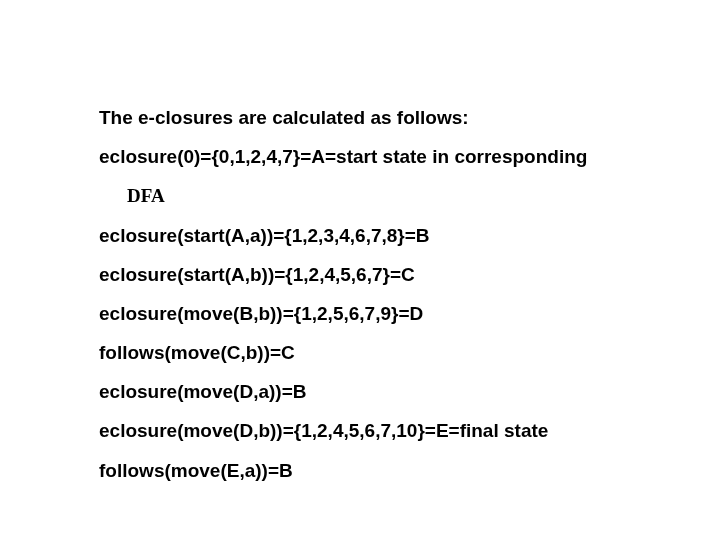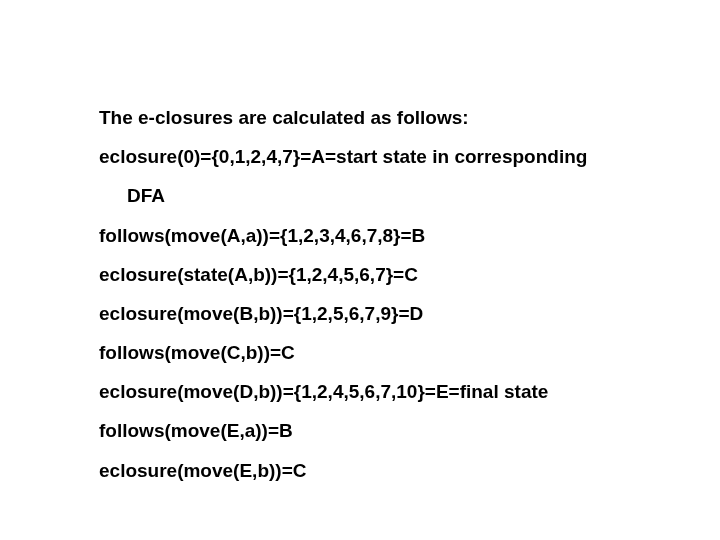--- a/index.html
+++ b/index.html
@@ -18,29 +18,30 @@
       font-size: 19px;
       line-height: 1.22;
       font-weight: bold;
       color: #000000;
     }
     .line {
       display: block;
     }
     .indent {
       padding-left: 28px;
+      font-family: Liberation Serif, serif;
     }
   </style>
 </head>
 <body>
 
 <div class="content">
   <span class="line">The e-closures are calculated as follows:</span>
   <span class="line">eclosure(0)={0,1,2,4,7}=A=start state in corresponding</span>
   <span class="line indent">DFA</span>
-  <span class="line">follows(move(A,a))={1,2,3,4,6,7,8}=B</span>
-  <span class="line">eclosure(state(A,b))={1,2,4,5,6,7}=C</span>
+  <span class="line">eclosure(start(A,a))={1,2,3,4,6,7,8}=B</span>
+  <span class="line">eclosure(start(A,b))={1,2,4,5,6,7}=C</span>
   <span class="line">eclosure(move(B,b))={1,2,5,6,7,9}=D</span>
   <span class="line">follows(move(C,b))=C</span>
+  <span class="line">eclosure(move(D,a))=B</span>
   <span class="line">eclosure(move(D,b))={1,2,4,5,6,7,10}=E=final state</span>
   <span class="line">follows(move(E,a))=B</span>
-  <span class="line">eclosure(move(E,b))=C</span>
 </div>
 
 </body></html>

